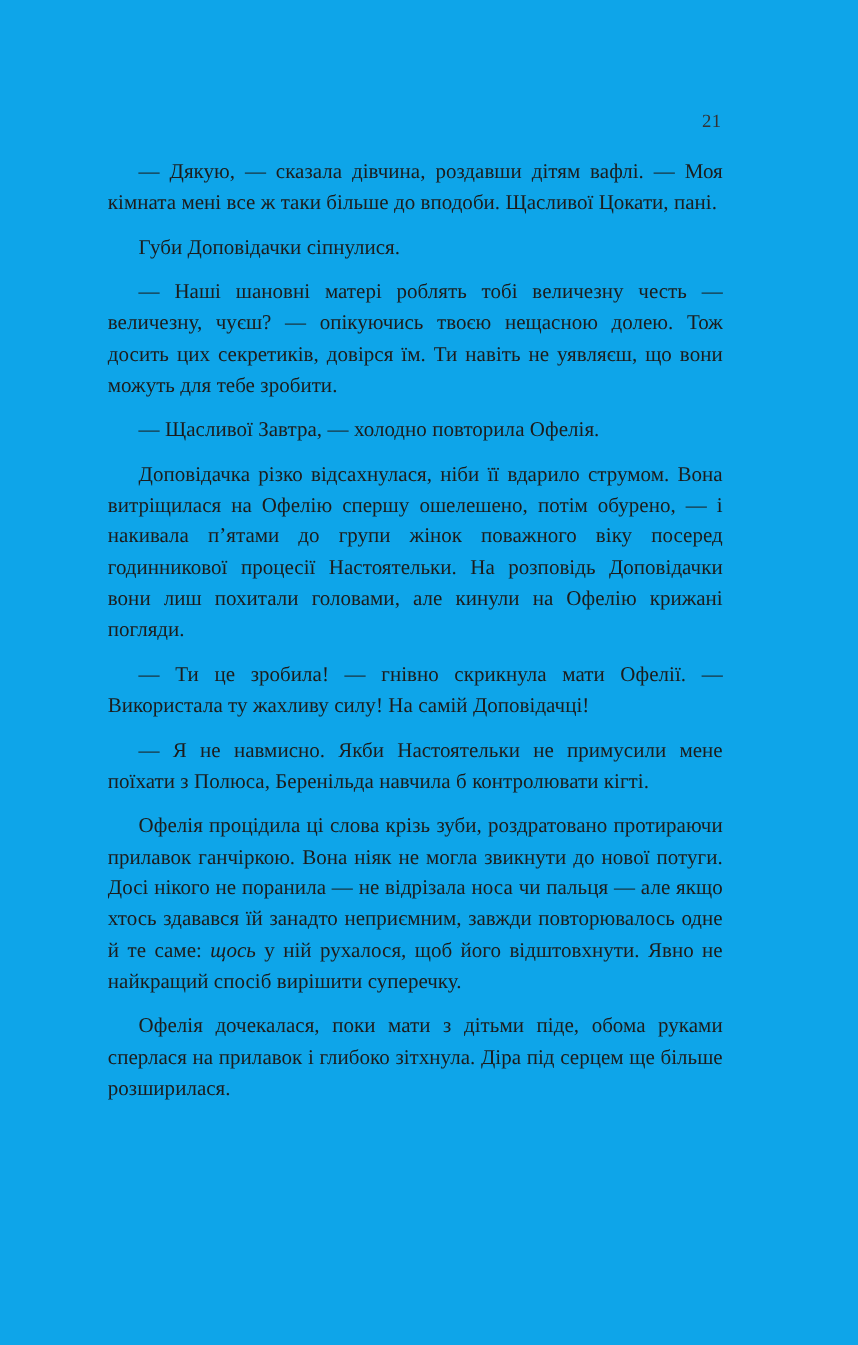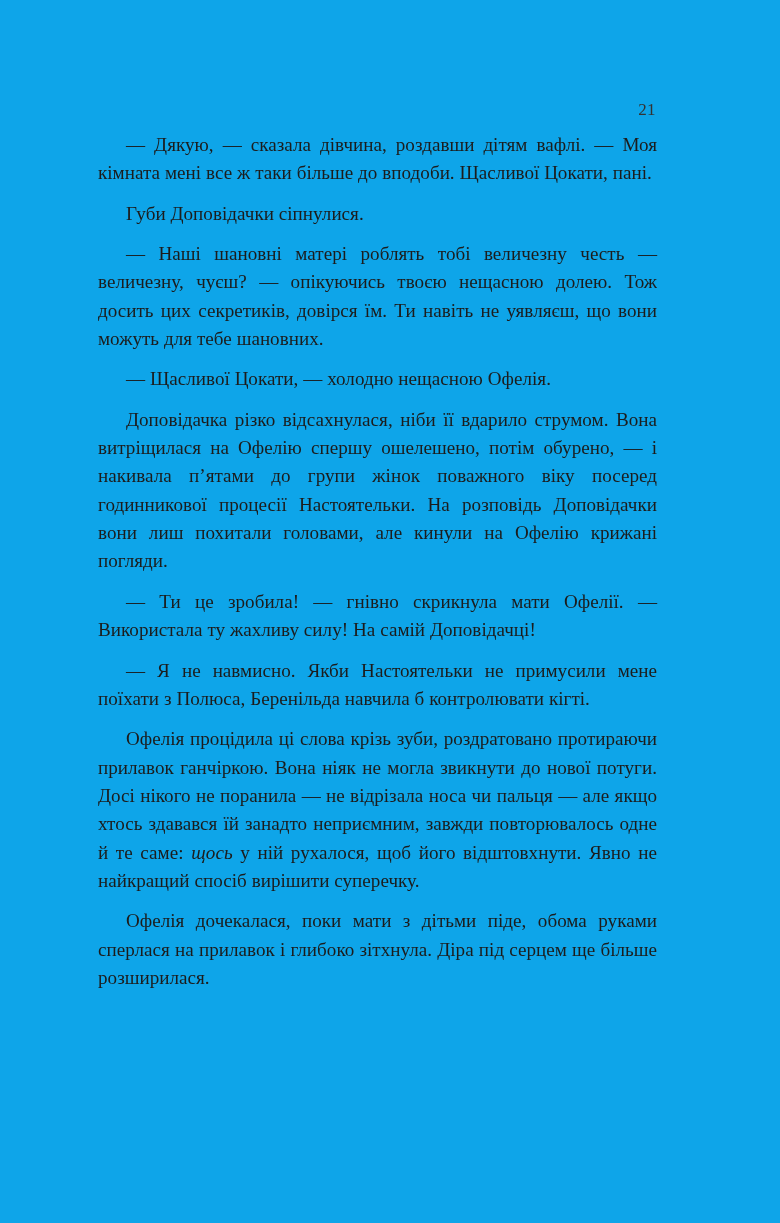--- a/index.html
+++ b/index.html
@@ -31,21 +31,21 @@
     font-size: 17px;
     line-height: 20px;
     letter-spacing: 0.4px;
     color: #333333;
     font-family: "Liberation Serif", "DejaVu Serif", serif;
   }
 
   
   .textblock {
     position: absolute;
-    top: 131px;
+    top: 143px;
     left: 98px;
     width: 559px;
   }
 
   .para {
     margin: 0;
     text-indent: 28px;
     font-size: 19.1px;
     line-height: 28.35px;
     text-align: justify;
@@ -75,23 +75,23 @@
 <div class="page" style="background: #0ea5e9; color: rgb(28, 28, 28); padding-left: 38px;">
 
   <div class="folio">21</div>
 
   <div class="textblock">
 
     <p class="para">— Дякую, — сказала дівчина, роздавши дітям вафлі. — Моя кімната мені все ж таки більше до вподоби. Щасливої Цокати, пані.</p>
 
     <p class="para">Губи Доповідачки сіпнулися.</p>
 
-    <p class="para">— Наші шановні матері роблять тобі величезну честь — величезну, чуєш? — опікуючись твоєю нещасною долею. Тож досить цих секретиків, довірся їм. Ти навіть не уявляєш, що вони можуть для тебе шановних.</p>
+    <p class="para">— Наші шановні матері роблять тобі величезну честь — величезну, чуєш? — опікуючись твоєю нещасною долею. Тож досить цих секретиків, довірся їм. Ти навіть не уявляєш, що вони можуть для тебе зробити.</p>
 
-    <p class="para">— Щасливої Цокати, — холодно нещасною Офелія.</p>
+    <p class="para">— Щасливої Завтра, — холодно повторила Офелія.</p>
 
     <p class="para">Доповідачка різко відсахнулася, ніби її вдарило струмом. Вона витріщилася на Офелію спершу ошелешено, потім обурено, — і накивала п’ятами до групи жінок поважного віку посеред годинникової процесії Настоятельки. На розповідь Доповідачки вони лиш похитали головами, але кинули на Офелію крижані погляди.</p>
 
     <p class="para">— Ти це зробила! — гнівно скрикнула мати Офелії. — Використала ту жахливу силу! На самій Доповідачці!</p>
 
     <p class="para">— Я не навмисно. Якби Настоятельки не примусили мене поїхати з Полюса, Беренільда навчила б контролювати кігті.</p>
 
     <p class="para">
       <span>Офелія процідила ці слова крізь зуби, роздратовано протираючи прилавок ганчіркою. Вона ніяк не могла звикнути до нової потуги. Досі нікого не поранила — не відрізала носа чи пальця — але якщо хтось здавався їй занадто неприємним, завжди повторювалось одне й те саме: </span><em class="it">щось</em><span> у ній рухалося, щоб його відштовхнути. Явно не найкращий спосіб вирішити суперечку.</span>
     </p>

